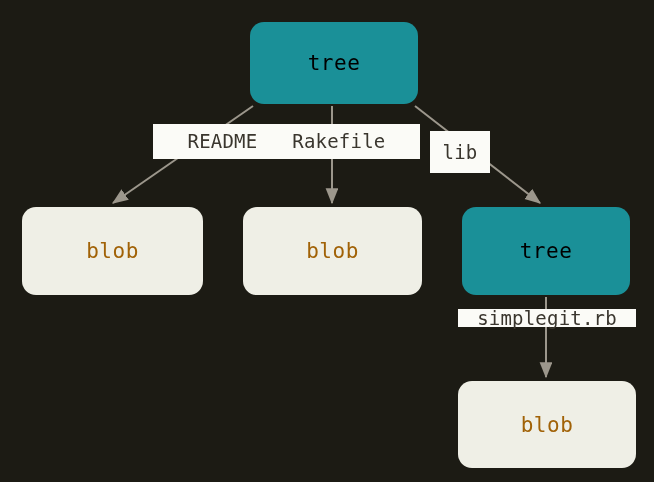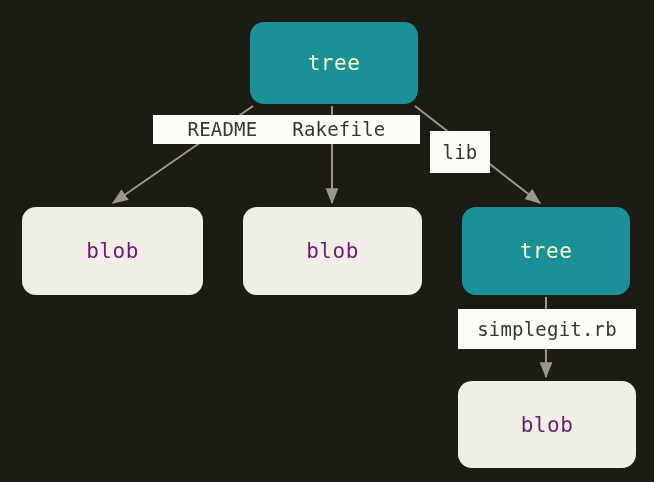--- a/index.html
+++ b/index.html
@@ -29,25 +29,25 @@
     border-radius: 14px;
     display: flex;
     align-items: center;
     justify-content: center;
     font-size: 21px;
     letter-spacing: 0.5px;
     z-index: 3;
   }
   .node-tree {
     background: #1a9098;
-    color: #fef9c3;
+    color: #000000;
   }
   .node-blob {
     background: #efefe6;
-    color: #701a75;
+    color: #a16207;
     justify-content: center;
   }
   .edge-label {
     position: absolute;
     box-sizing: border-box;
     background: #fbfbf7;
     color: #3a362e;
     font-size: 19px;
     line-height: 1;
     display: flex;
@@ -92,19 +92,19 @@
   </div>
 
   <div class="node node-tree" style="left:462px; top:207px; width:168px; height:88px;">
     <span>tree</span>
   </div>
 
   <div class="node node-blob" style="left:458px; top:381px; width:178px; height:87px;">
     <span>blob</span>
   </div>
 
-  <div class="edge-label" style="left:153px; top:115px; width:267px; height:29px;">README   Rakefile</div>
+  <div class="edge-label" style="left:153px; top:124px; width:267px; height:35px;">README   Rakefile</div>
 
   <div class="edge-label" style="left:430px; top:131px; width:60px; height:42px;">lib</div>
 
-  <div class="edge-label" style="left:458px; top:309px; width:178px; height:40px;">simplegit.rb</div>
+  <div class="edge-label" style="left:458px; top:309px; width:178px; height:18px;">simplegit.rb</div>
 
 </div>
 
 </body></html>

